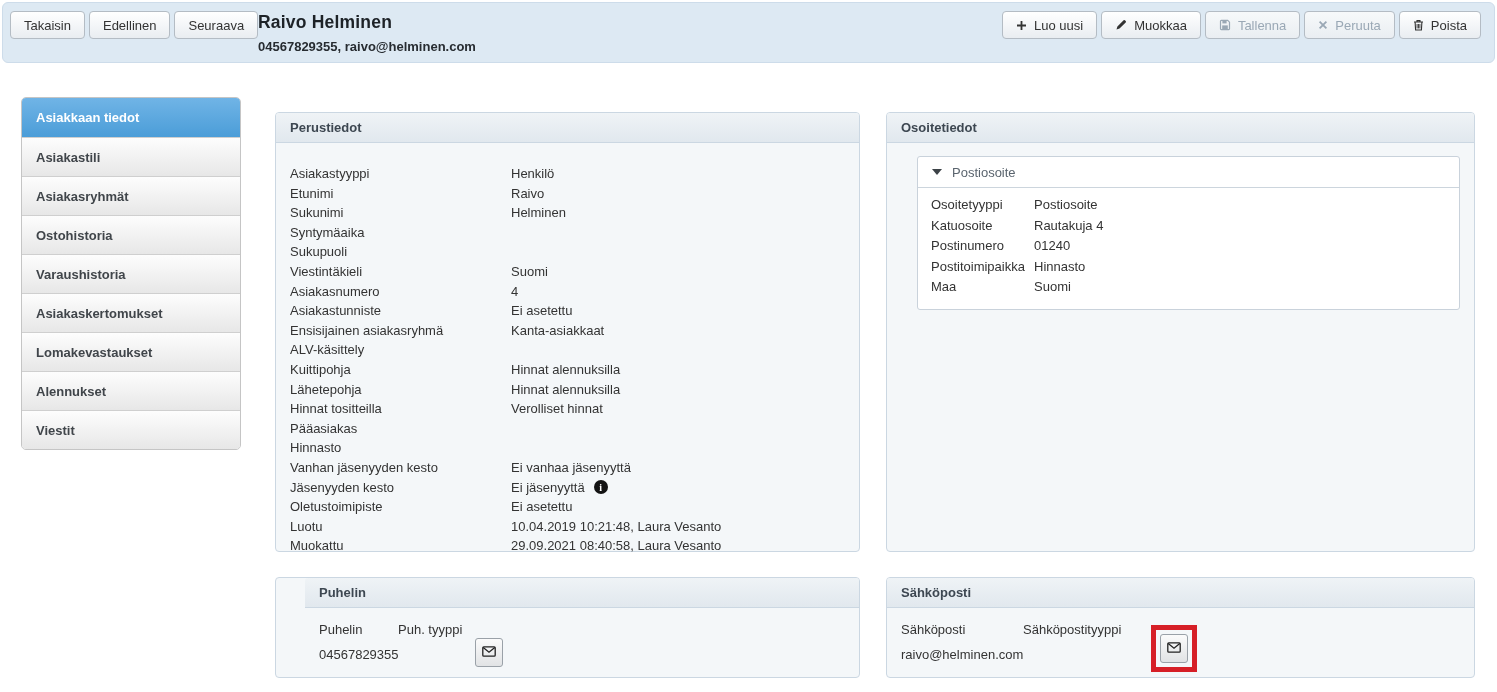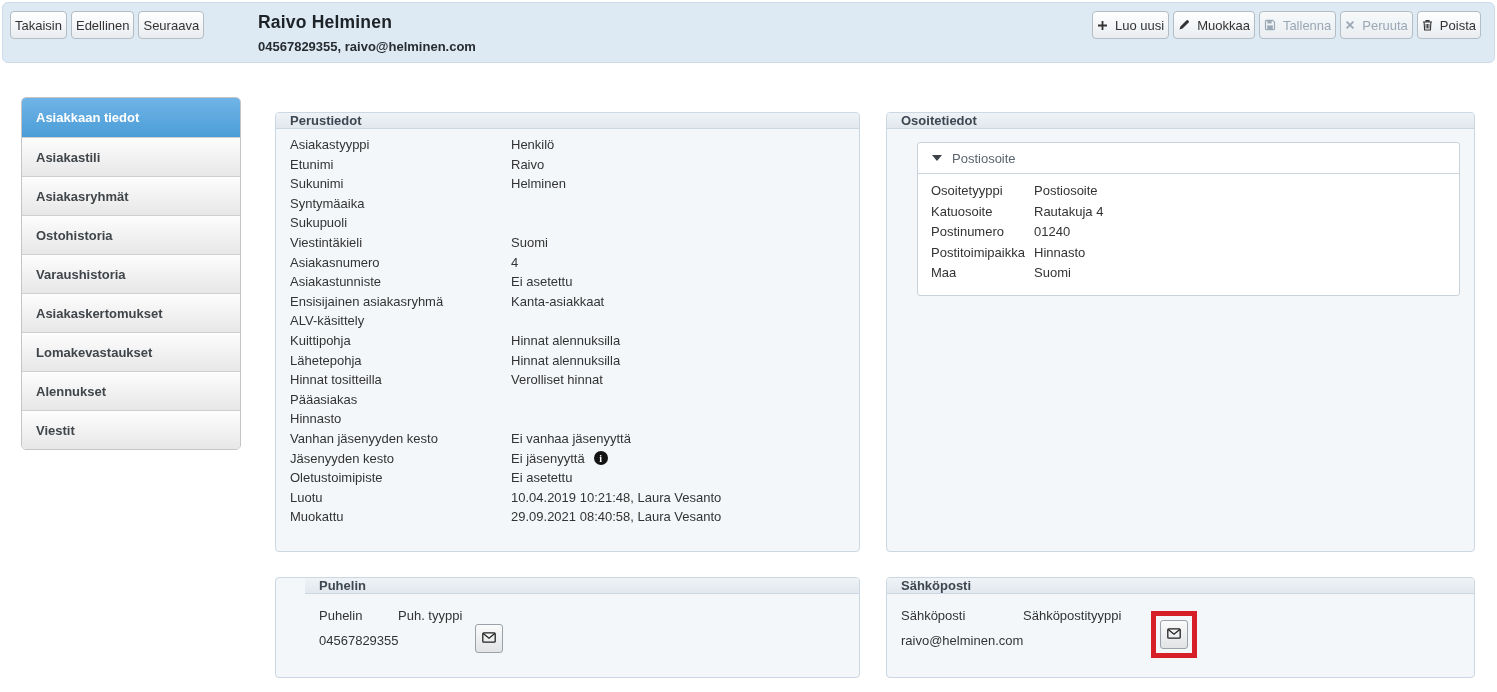--- a/index.html
+++ b/index.html
@@ -4,21 +4,21 @@
 <style>
   * { box-sizing: border-box; margin: 0; padding: 0; }
   html,body { background:#fff; }
   body { font-family:"Liberation Sans", sans-serif; font-size:13px; color:#333; }
   #canvas { position:relative; width:1497px; height:692px; background:#fff; overflow:hidden; }
 
   
   .band { position:absolute; left:2px; top:2px; width:1493px; height:61px;
           background:#dde9f3; border:1px solid #cddcea; border-radius:6px; }
   .nav-group { position:absolute; left:10px; top:11px; display:flex; gap:4px; }
-  .btn { height:28px; padding:0 4px; display:inline-flex; align-items:center; gap:7px;
+  .btn { height:28px; padding:0 13px; display:inline-flex; align-items:center; gap:7px;
          background:linear-gradient(#ffffff,#e9edf1); border:1px solid #b4bcc4;
          border-radius:4px; font-size:13px; color:#333; cursor:pointer;
          font-family:"Liberation Sans", sans-serif; white-space:nowrap; }
   .btn svg { flex:none; display:block; }
   .btn.disabled { color:#9aa8b5; background:linear-gradient(#f7f9fa,#eaeef2); cursor:default; }
   .title-block { position:absolute; left:258px; top:12px; }
   .title { font-size:17.5px; font-weight:bold; color:#1d2227; letter-spacing:.2px; }
   .subtitle { margin-top:6px; font-size:13px; font-weight:bold; color:#272c31; }
   .actions { position:absolute; right:16px; top:11px; display:flex; gap:4px; }
 
@@ -26,30 +26,30 @@
   .sidebar { position:absolute; left:8px; top:97px; width:220px;
              border:1px solid #c5c5c5; border-radius:5px; overflow:hidden; background:#fff;margin-left:13px; }
   .side-item { height:39px; display:flex; align-items:center; padding:0 14px;
                font-weight:bold; font-size:13px; color:#40454a; cursor:pointer;
                background:linear-gradient(#fdfdfd,#e7e7e7); border-top:1px solid #cfcfcf; }
   .side-item:first-child { border-top:none; }
   .side-item.active { background:linear-gradient(#70b4e6,#4b9dd8); color:#fff; border-top-color:#4b9dd8; }
 
   
   .panel { position:absolute; border:1px solid #cbd7e2; border-radius:4px; background:#f4f7f9; }
-  .panel-h { height:16px; display:flex; align-items:center; padding:0 14px;
+  .panel-h { height:30px; display:flex; align-items:center; padding:0 14px;
              font-weight:bold; font-size:13px; color:#3d4751;
              background:linear-gradient(#eff3f6,#e1e8ee);
              border-bottom:1px solid #cbd7e2; border-radius:3px 3px 0 0; }
   #perustiedot { left:275px; top:112px; width:585px; height:440px; }
   #osoitetiedot { left:886px; top:112px; width:589px; height:440px; }
   #puhelin { left:275px; top:577px; width:585px; height:101px;padding-left:29px; }
   #sahkoposti { left:886px; top:577px; width:589px; height:101px; }
 
-  .pt-body { padding:6px 14px; }
+  .pt-body { padding:21px 14px; }
   .row { display:flex; line-height:19.6px; font-size:13px; }
   .row .lbl { width:221px; flex:none; color:#333; }
   .row .val { color:#333; display:flex; align-items:center; gap:9px; min-height:19.6px; }
   .info { width:14px; height:14px; border-radius:50%; background:#131313; color:#fff;
           font-size:10px; font-weight:bold; display:inline-flex; align-items:center;
           justify-content:center; font-family:"Liberation Serif", serif; cursor:pointer; }
 
   .os-body { padding:13px 14px; }
   .accordion { background:#fff; border:1px solid #c9d2db; border-radius:3px;margin-left:16px; }
   .acc-h { height:31px; display:flex; align-items:center; gap:10px; padding:0 14px;

